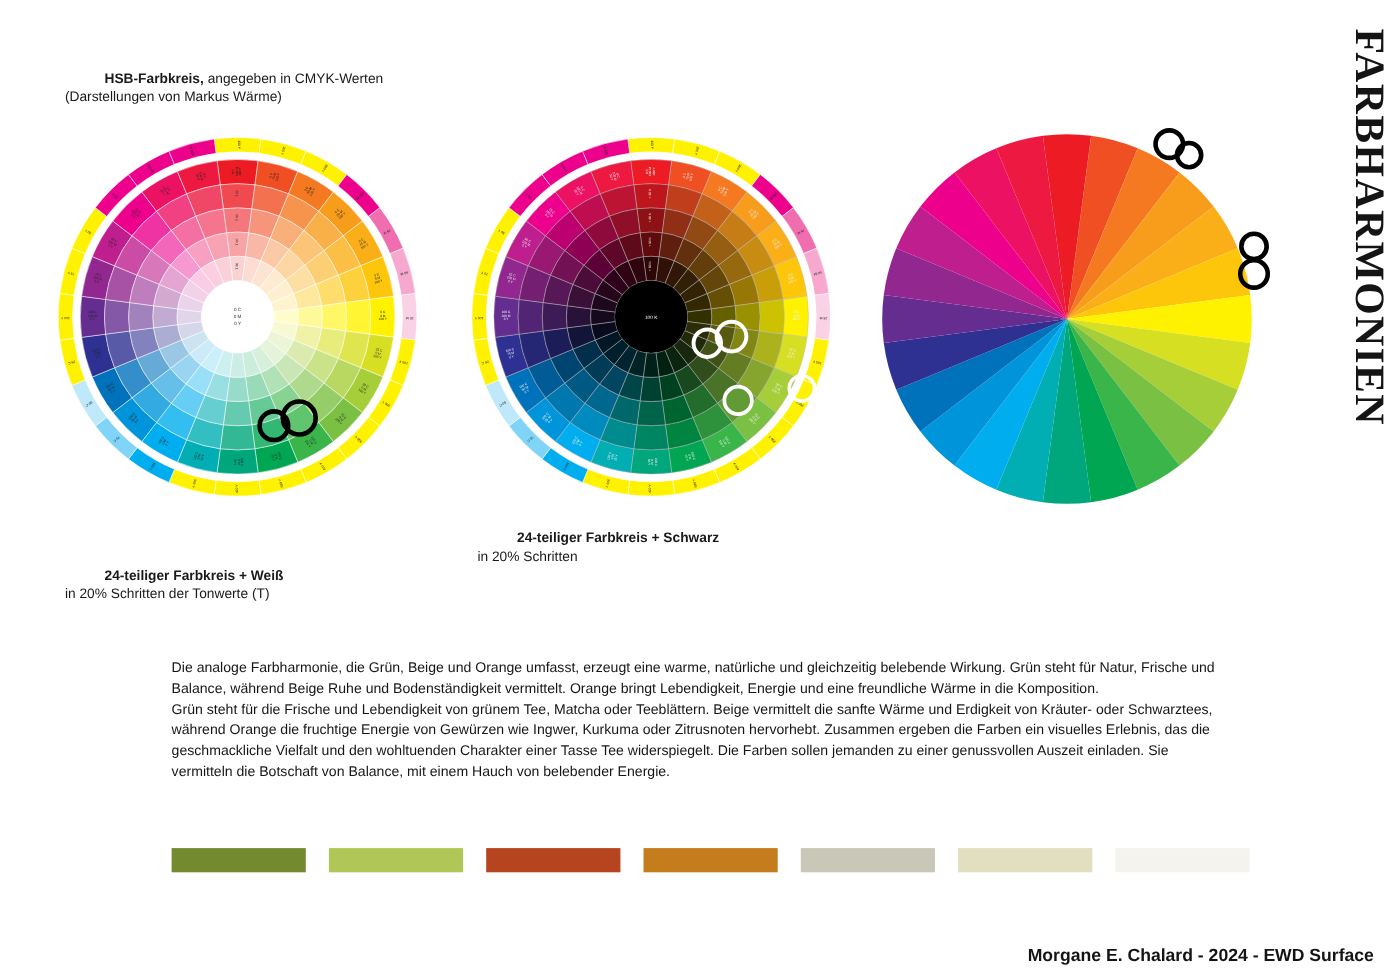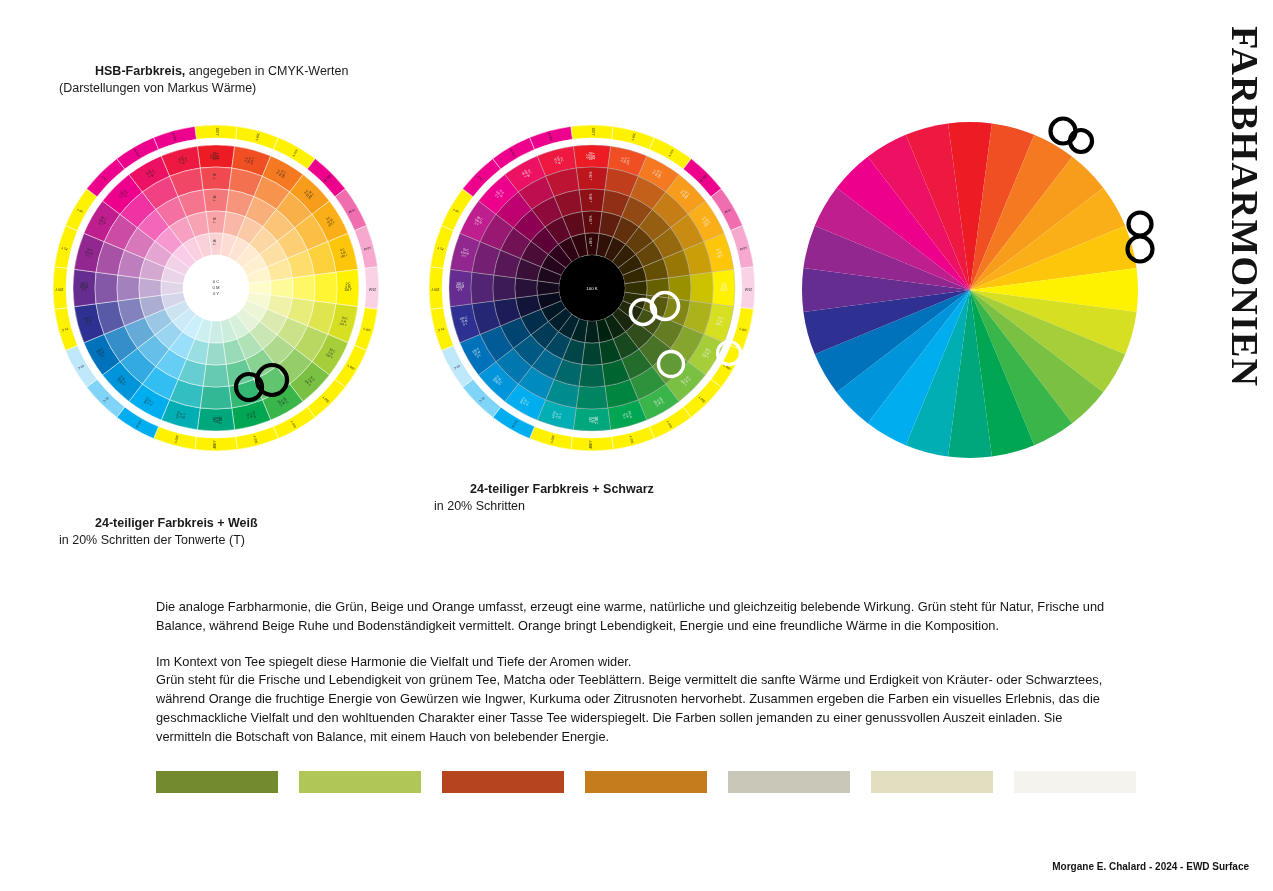--- a/index.html
+++ b/index.html
@@ -98,21 +98,21 @@
   #palette .swatch {
     flex: 1 1 0;
     height: 22px;
   }
 
   
   #footer-credit {
     position: absolute;
     right: 24px;
     top: 861px;
-    font-size: 10px;
+    font-size: 16px;
     font-weight: bold;
     color: #141414;
     white-space: nowrap;
   }
 </style>
 </head>
 <body>
 
 <div id="vertical-title">
   <div class="vt-text">FARBHARMONIEN</div>
@@ -613,21 +613,20 @@
   <div>in 20% Schritten der Tonwerte (T)</div>
 </div>
 
 <div class="caption" id="caption-mid">
   <div class="b">24-teiliger Farbkreis + Schwarz</div>
   <div>in 20% Schritten</div>
 </div>
 
 <div id="body-copy">
   <p>Die analoge Farbharmonie, die Grün, Beige und Orange umfasst, erzeugt eine warme, natürliche und gleichzeitig belebende Wirkung. Grün steht für Natur, Frische und Balance, während Beige Ruhe und Bodenständigkeit vermittelt. Orange bringt Lebendigkeit, Energie und eine freundliche Wärme in die Komposition.</p>
-  <p class="spacer-before">Im Kontext von Tee spiegelt diese Harmonie die Vielfalt und Tiefe der Aromen wider.</p>
   <p class="tight">Grün steht für die Frische und Lebendigkeit von grünem Tee, Matcha oder Teeblättern. Beige vermittelt die sanfte Wärme und Erdigkeit von Kräuter- oder Schwarztees, während Orange die fruchtige Energie von Gewürzen wie Ingwer, Kurkuma oder Zitrusnoten hervorhebt. Zusammen ergeben die Farben ein visuelles Erlebnis, das die geschmackliche Vielfalt und den wohltuenden Charakter einer Tasse Tee widerspiegelt. Die Farben sollen jemanden zu einer genussvollen Auszeit einladen. Sie vermitteln die Botschaft von Balance, mit einem Hauch von belebender Energie.</p>
 </div>
 
 <div id="palette">
     <div class="swatch" style="background: rgb(115, 138, 46);"></div>
     <div class="swatch" style="background: rgb(176, 198, 87);"></div>
     <div class="swatch" style="background: rgb(181, 68, 31);"></div>
     <div class="swatch" style="background: rgb(197, 124, 28);"></div>
     <div class="swatch" style="background: rgb(201, 199, 184);"></div>
     <div class="swatch" style="background: rgb(226, 223, 192);"></div>

